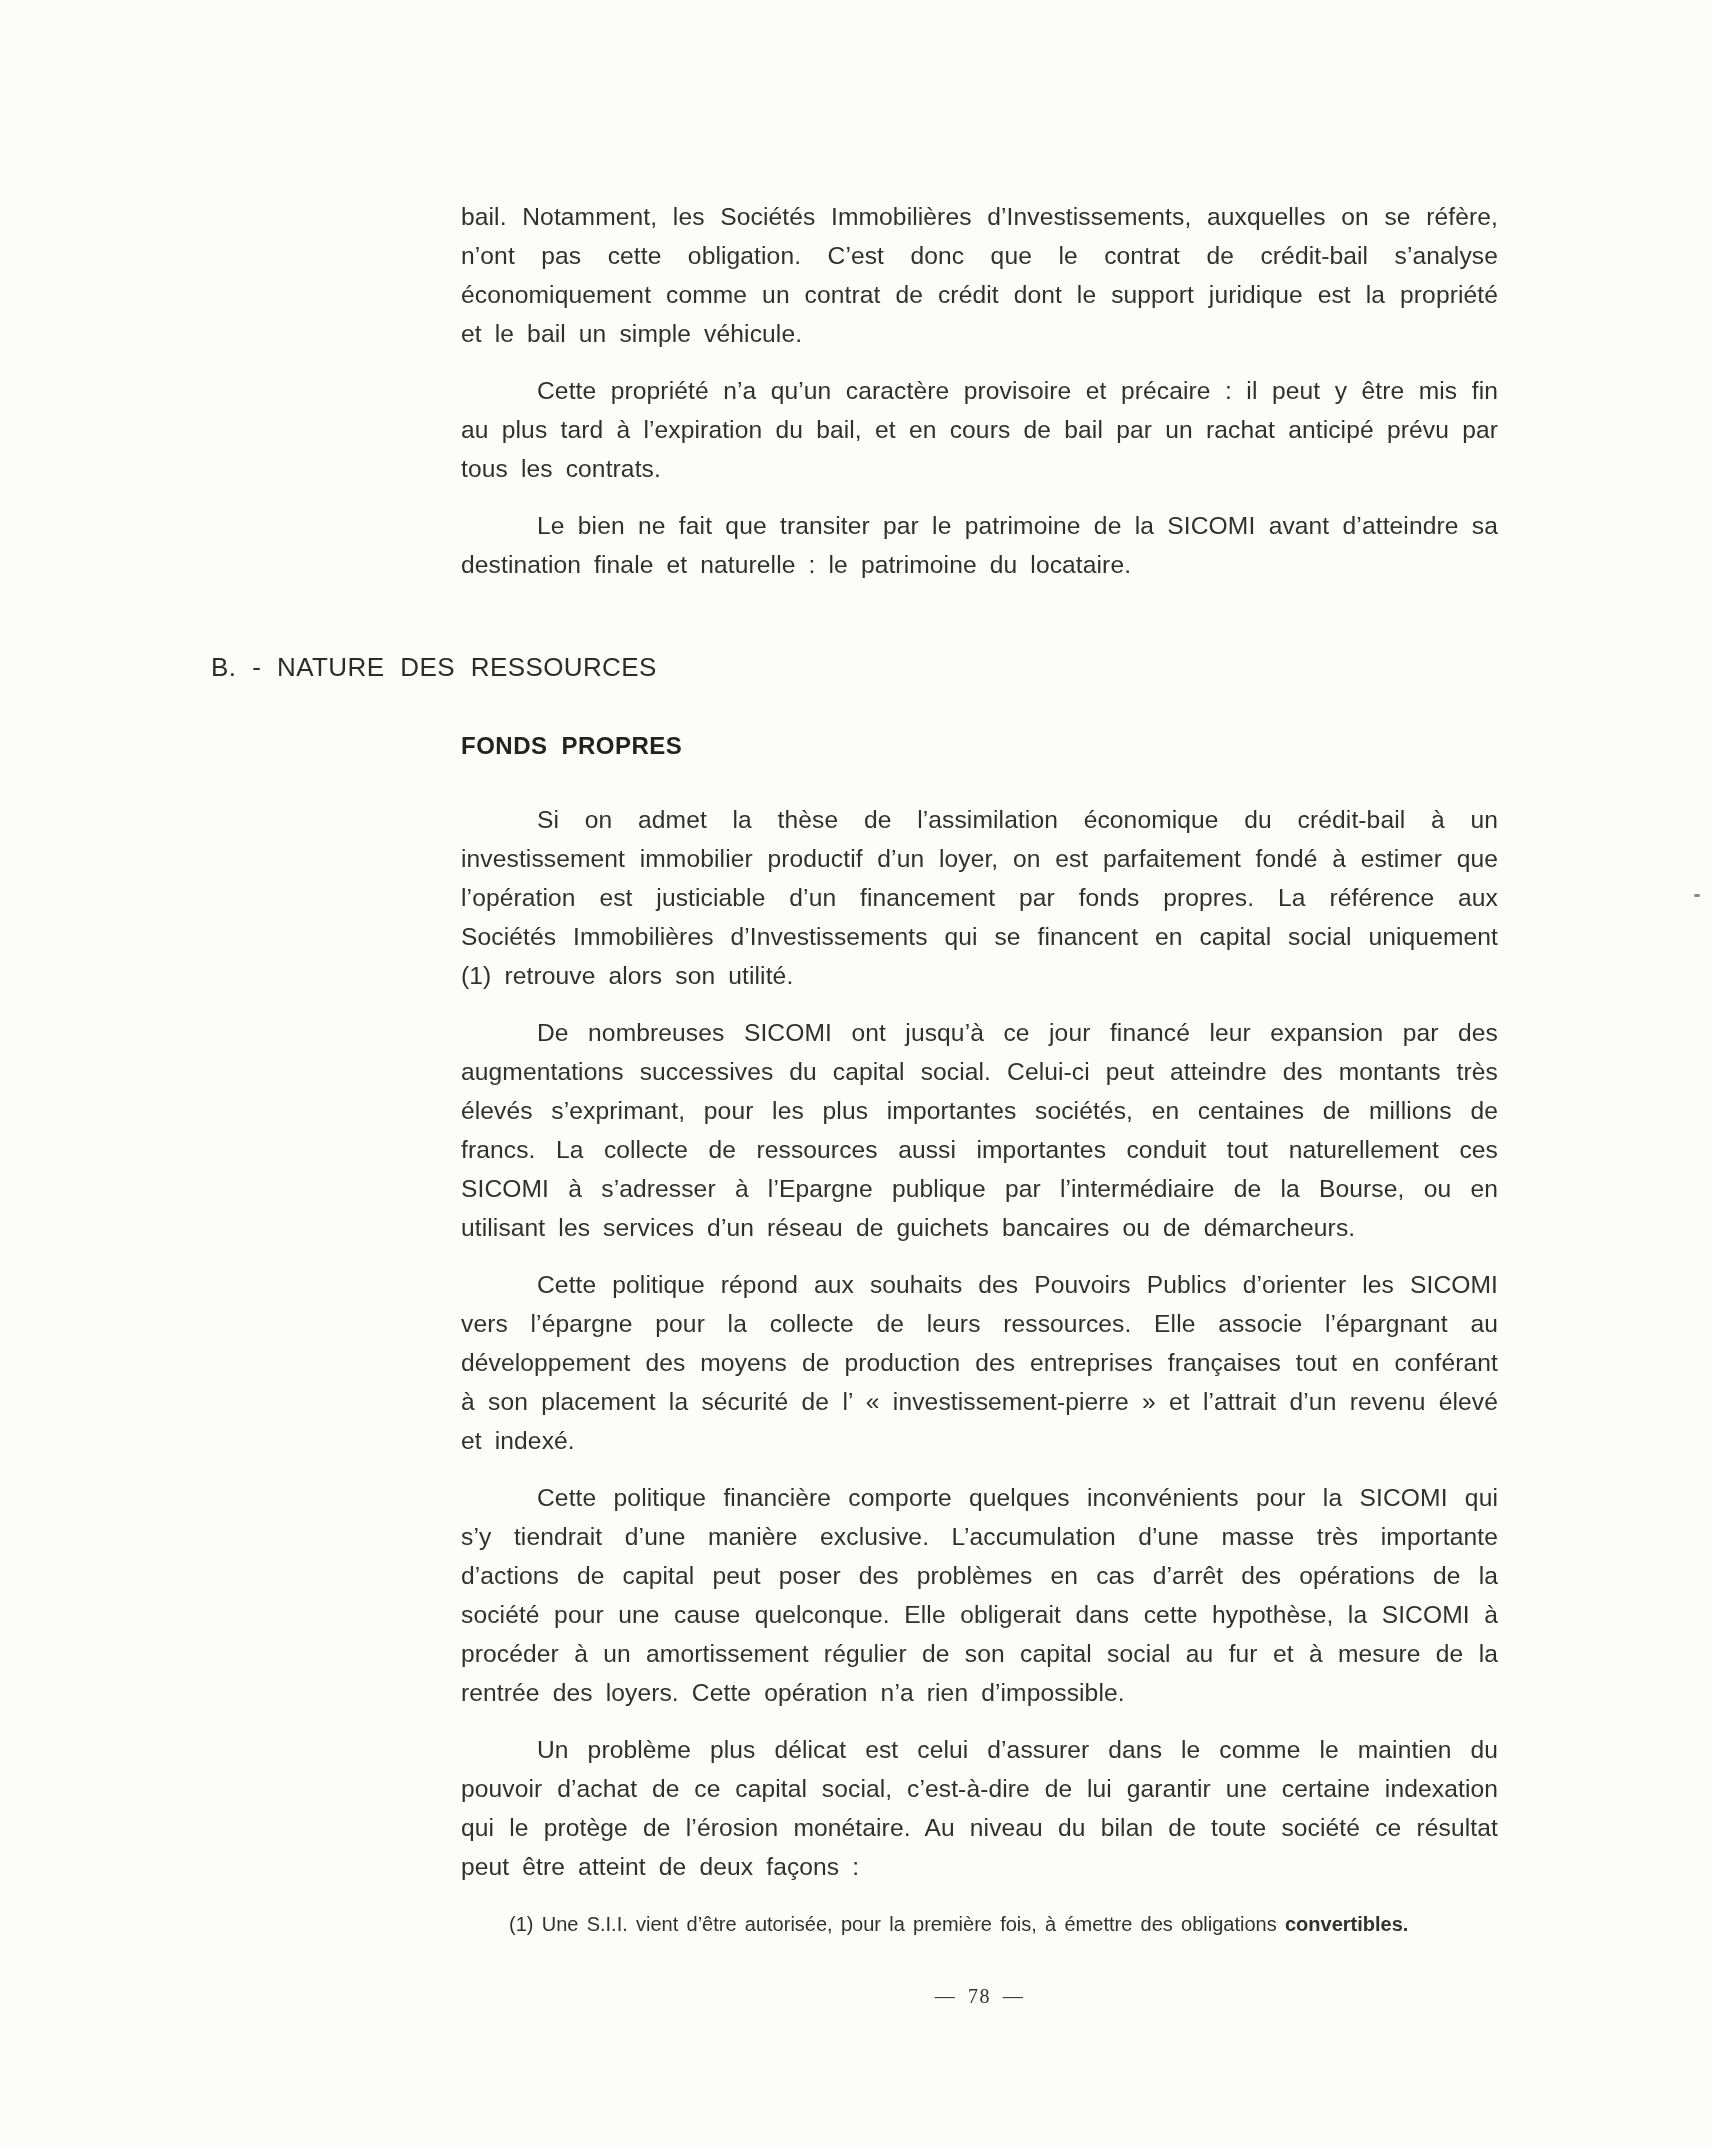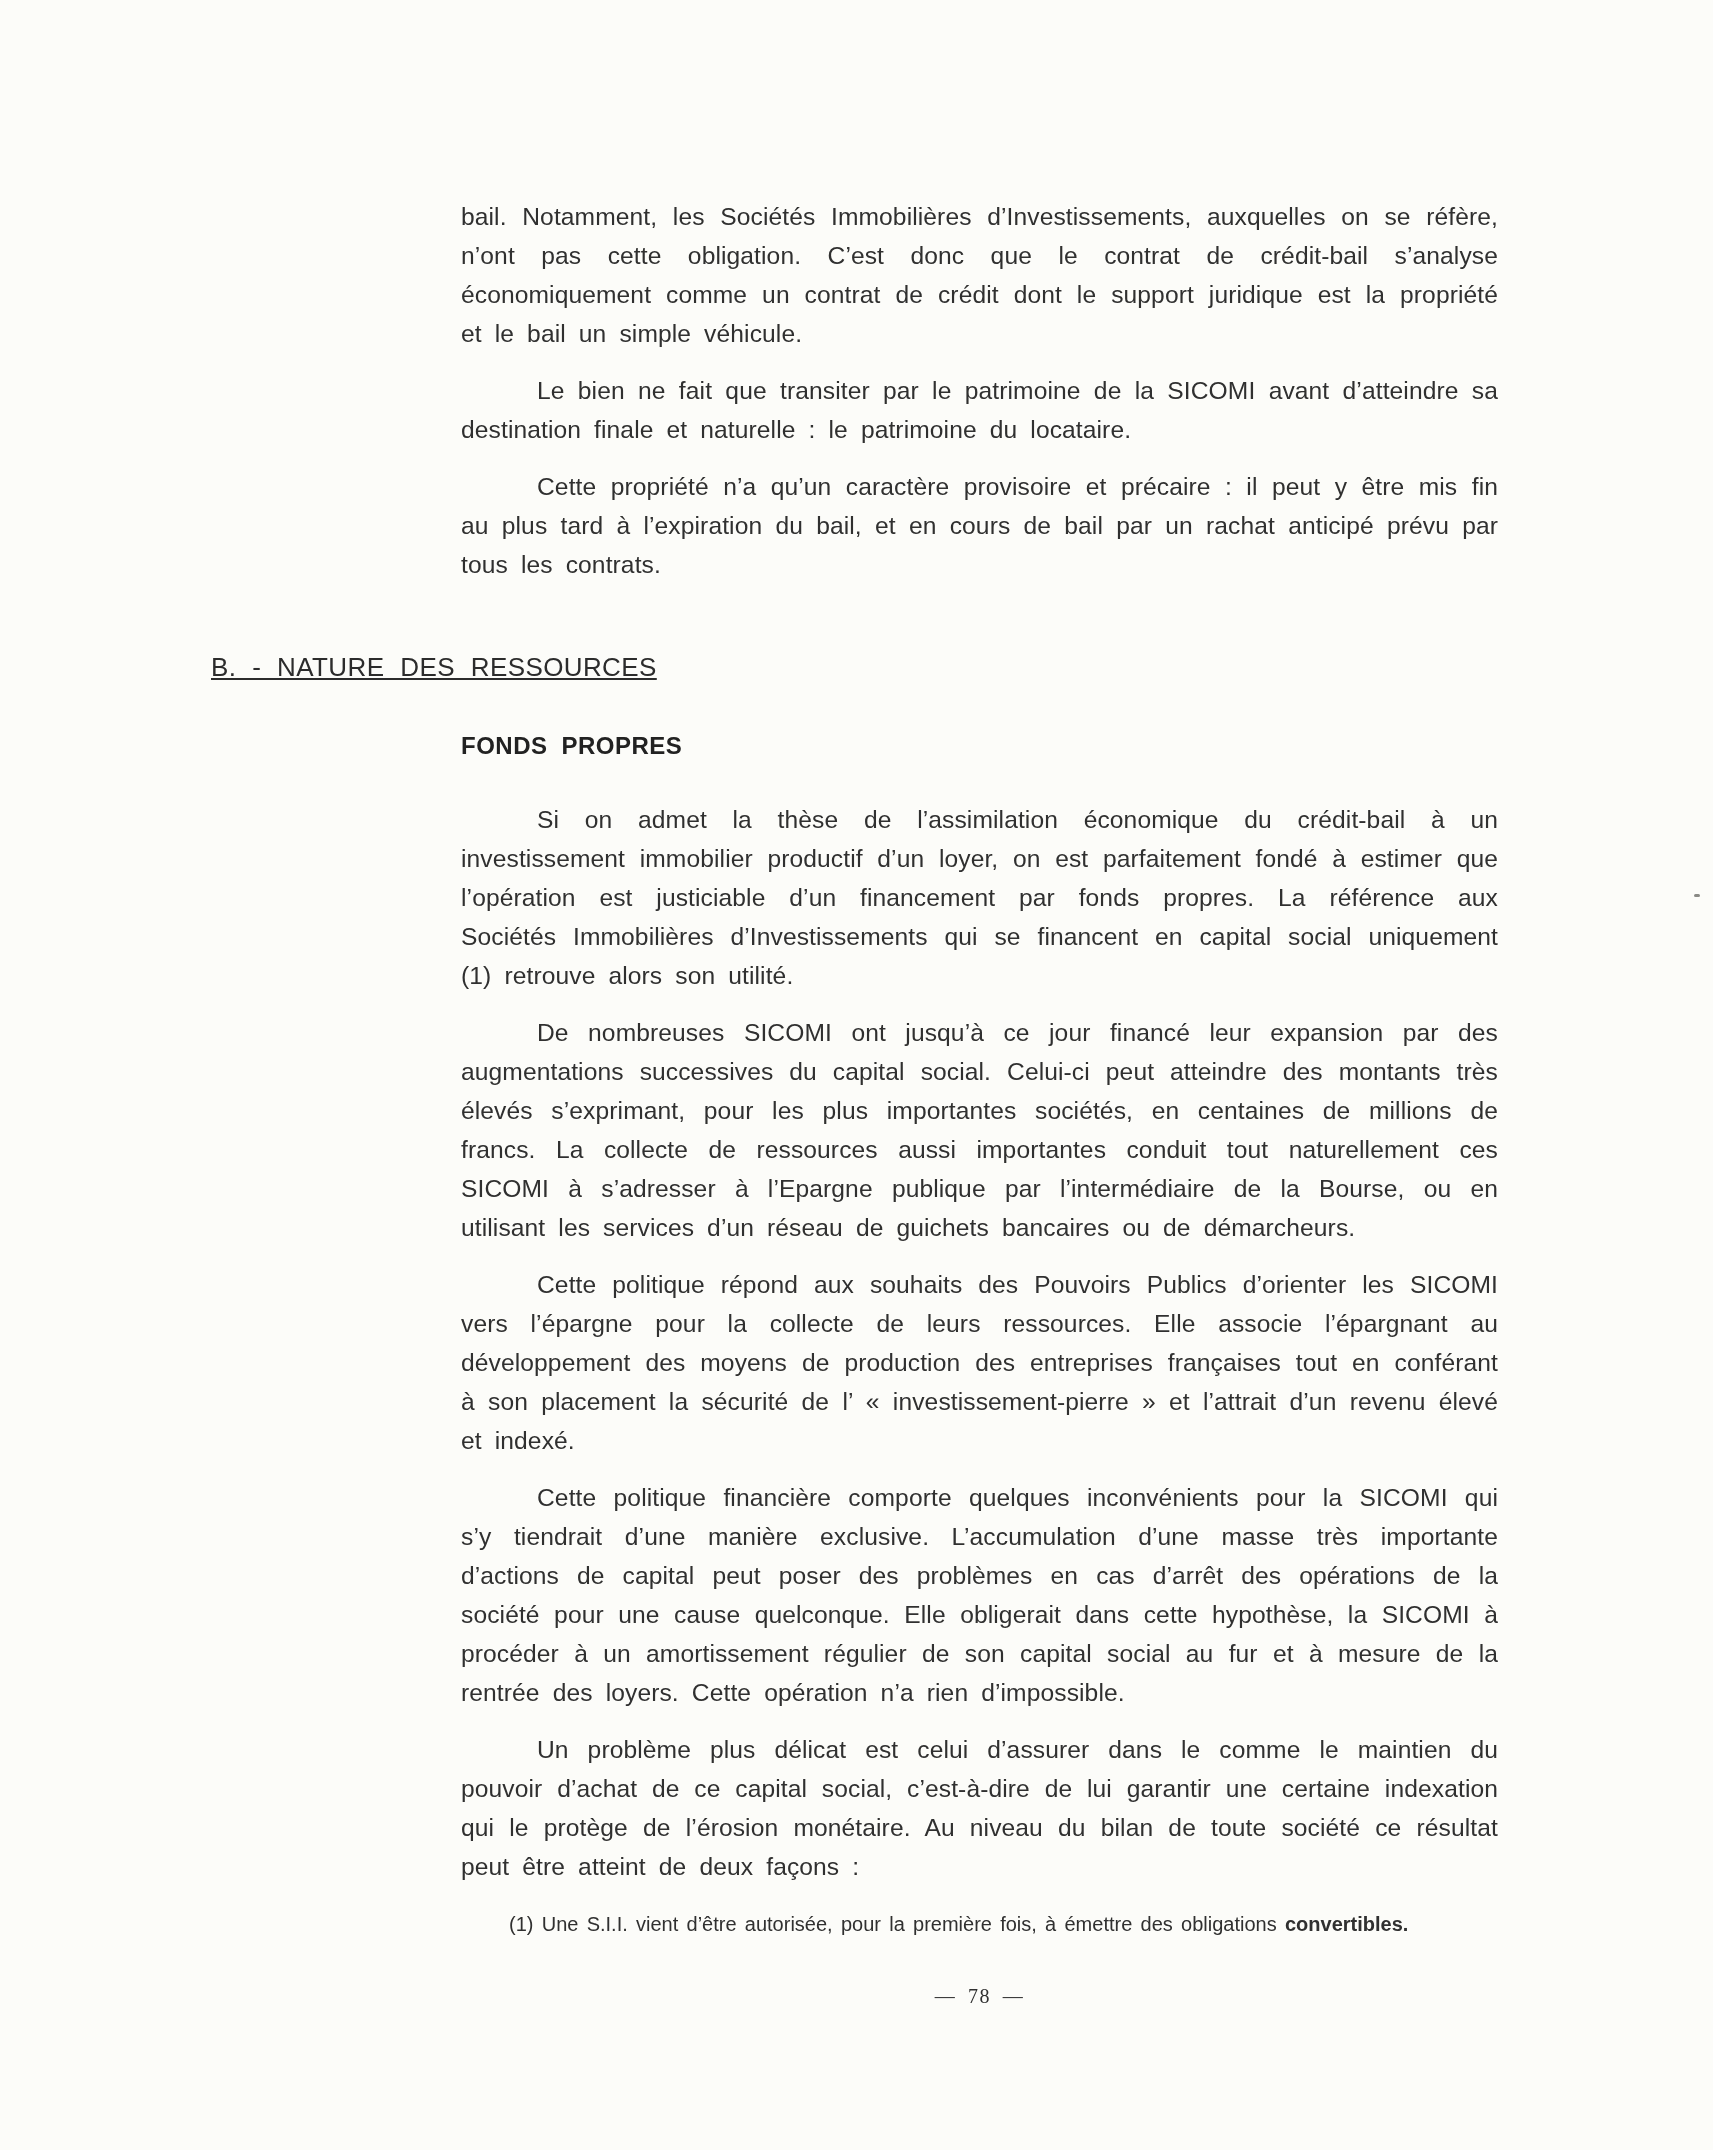--- a/index.html
+++ b/index.html
@@ -33,21 +33,20 @@
   }
   .para.no-indent { text-indent: 0; }
   .section-heading {
     font-weight: 400;
     font-size: 26px;
     line-height: 31px;
     margin: 68px 0 48px 0;
     letter-spacing: 0.4px;
     word-spacing: 8.2px;
     color: #2c2c2c;
-    text-decoration: underline;
   }
   .subheading {
     font-weight: 700;
     font-size: 24px;
     line-height: 29px;
     margin: 0 0 40px 250px;
     text-align: left;
     letter-spacing: 0.5px;
     word-spacing: 6.8px;
     color: #222;
@@ -81,23 +80,23 @@
 </style>
 </head>
 <body>
 
 <div class="page">
 
   <main class="text-block">
 
     <p class="para no-indent">bail. Notamment, les Sociétés Immobilières d’Investissements, auxquelles on se réfère, n’ont pas cette obligation. C’est donc que le contrat de crédit-bail s’analyse économiquement comme un contrat de crédit dont le support juridique est la propriété et le bail un simple véhicule.</p>
 
+    <p class="para">Cette propriété n’a qu’un caractère provisoire et précaire : il peut y être mis fin au plus tard à l’expiration du bail, et en cours de bail par un rachat anticipé prévu par tous les contrats.</p>
+
     <p class="para">Le bien ne fait que transiter par le patrimoine de la SICOMI avant d’atteindre sa destination finale et naturelle : le patrimoine du locataire.</p>
-
-    <p class="para">Cette propriété n’a qu’un caractère provisoire et précaire : il peut y être mis fin au plus tard à l’expiration du bail, et en cours de bail par un rachat anticipé prévu par tous les contrats.</p>
 
     <h2 class="section-heading">B. - NATURE DES RESSOURCES</h2>
 
     <h3 class="subheading">FONDS PROPRES</h3>
 
     <p class="para">Si on admet la thèse de l’assimilation économique du crédit-bail à un investissement immobilier productif d’un loyer, on est parfaitement fondé à estimer que l’opération est justiciable d’un financement par fonds propres. La référence aux Sociétés Immobilières d’Investissements qui se financent en capital social uniquement (1) retrouve alors son utilité.</p>
 
     <p class="para">De nombreuses SICOMI ont jusqu’à ce jour financé leur expansion par des augmentations successives du capital social. Celui-ci peut atteindre des montants très élevés s’exprimant, pour les plus importantes sociétés, en centaines de millions de francs. La collecte de ressources aussi importantes conduit tout naturellement ces SICOMI à s’adresser à l’Epargne publique par l’intermédiaire de la Bourse, ou en utilisant les services d’un réseau de guichets bancaires ou de démarcheurs.</p>
 
     <p class="para">Cette politique répond aux souhaits des Pouvoirs Publics d’orienter les SICOMI vers l’épargne pour la collecte de leurs ressources. Elle associe l’épargnant au développement des moyens de production des entreprises françaises tout en conférant à son placement la sécurité de l’ « investissement-pierre » et l’attrait d’un revenu élevé et indexé.</p>

